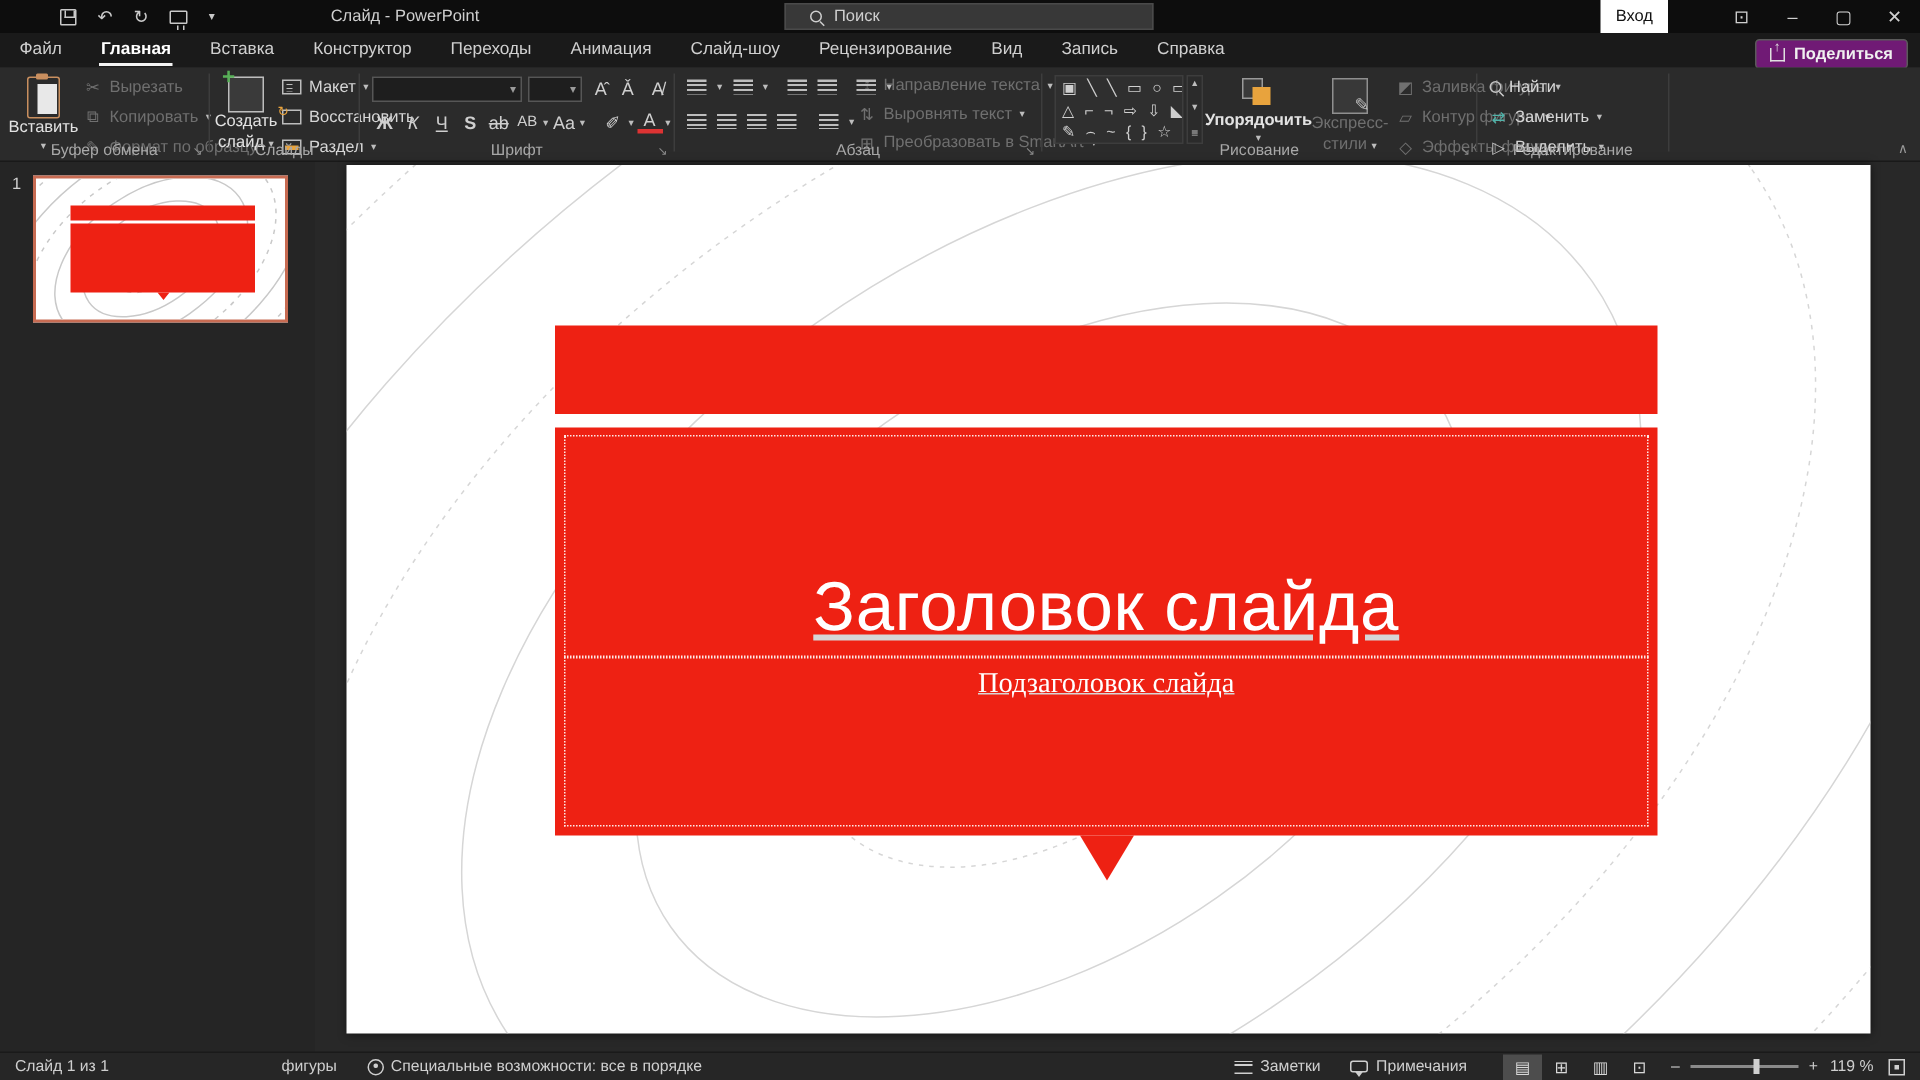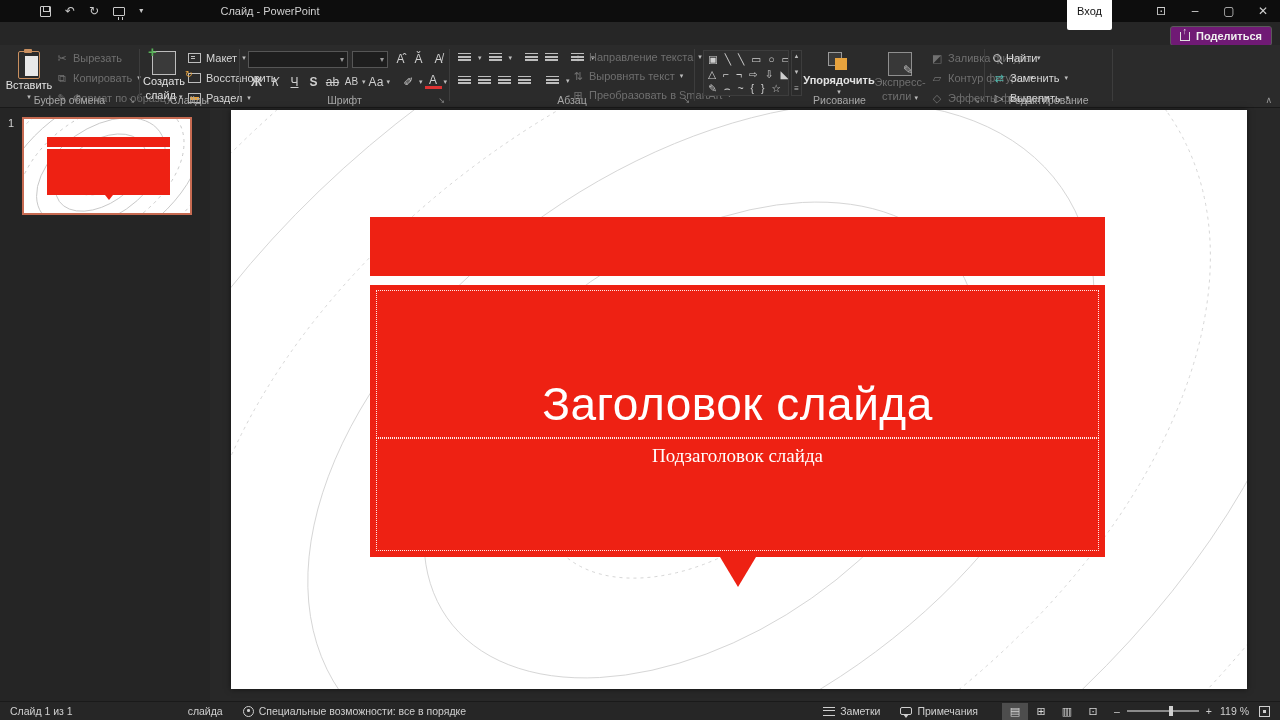--- a/index.html
+++ b/index.html
@@ -73,21 +73,21 @@
   .t-topbar { position:absolute; left:23px; top:18px; width:123px; height:10px; background:var(--red); }
   .t-bigrect { position:absolute; left:23px; top:30px; width:123px; height:46px; background:var(--red); }
   .t-tri { position:absolute; left:81px; top:76px; width:0; height:0; border-left:4px solid transparent; border-right:4px solid transparent; border-top:5px solid var(--red); }
 
   
   .canvas { position:absolute; left:210px; top:108px; width:1070px; height:593px; background:#282828; }
   .slide { position:absolute; left:21px; top:2px; width:1016px; height:579px; background:#fff; box-shadow:0 0 6px rgba(0,0,0,.55); overflow:hidden; }
   .slide .bgsvg { position:absolute; left:0; top:0; width:100%; height:100%; }
   .s-topbar { position:absolute; left:139px; top:107px; width:735px; height:59px; background:var(--red); }
   .s-bigrect { position:absolute; left:139px; top:175px; width:735px; height:272px; background:var(--red); }
-  .ph { position:absolute; left:6px; right:6px; border:1px dotted rgba(255,255,255,.9); }
+  .ph { position:absolute; left:6px; right:6px; border:1px dotted rgba(255,255,255,.9);text-decoration:underline; }
   .ph-title { top:5px; height:148px; display:flex; align-items:flex-end; justify-content:center; }
   .ph-sub { top:153px; bottom:6px; display:flex; align-items:flex-start; justify-content:center; }
   .s-title { color:#fff; font-size:46px; font-weight:300; letter-spacing:.5px; line-height:1; padding-bottom:10px; font-family:"Liberation Sans","DejaVu Sans",sans-serif; }
   .s-sub { color:#fff; font-size:19px; font-family:"Liberation Serif","DejaVu Serif",serif; padding-top:6px; }
   .s-tri { position:absolute; left:489px; top:447px; width:0; height:0; border-left:18px solid transparent; border-right:18px solid transparent; border-top:30px solid var(--red); }
 
   
   .statusbar { position:absolute; left:0; top:701px; width:1280px; height:19px; background:#262626; border-top:1px solid #1a1a1a; display:flex; align-items:center; font-size:10.5px; color:#cfcfcf; }
   .sb-left { display:flex; align-items:center; gap:0;justify-content:center; }
   .sb-item { padding:0 10px; display:flex; align-items:center; gap:5px; white-space:nowrap; }
@@ -115,29 +115,46 @@
 
   <div class="titlebar">
     <div class="qat">
       <span class="ic-save"></span>
       <span class="g">↶</span>
       <span class="g">↻</span>
       <span class="ic-monitor"></span>
       <span class="g" style="font-size:8px;">▾</span>
     </div>
     <div class="app-title">Слайд  -  PowerPoint</div>
+    <div class="searchbox">
+      <span class="ic-mag"></span>
+      <span>Поиск</span>
+    </div>
     <div class="win-cluster">
       <span class="btn-signin">Вход</span>
       <span class="wbtn">⊡</span>
       <span class="wbtn">–</span>
       <span class="wbtn">▢</span>
       <span class="wbtn">✕</span>
     </div>
   </div>
 
+  <div class="tabsrow">
+    <span class="rtab">Файл</span>
+    <span class="rtab active">Главная</span>
+    <span class="rtab">Вставка</span>
+    <span class="rtab">Конструктор</span>
+    <span class="rtab">Переходы</span>
+    <span class="rtab">Анимация</span>
+    <span class="rtab">Слайд-шоу</span>
+    <span class="rtab">Рецензирование</span>
+    <span class="rtab">Вид</span>
+    <span class="rtab">Запись</span>
+    <span class="rtab">Справка</span>
+  </div>
   <div class="share-btn">
     <span class="ic-share"></span>
     <span>Поделиться</span>
   </div>
 
   <div class="ribbon">
 
     <div class="rgroup" style="left:0; width:139px;">
       <div class="bigbtn" style="position:absolute; left:6px; top:2px; width:46px;">
         <span class="ic-clipboard"></span>
@@ -374,21 +391,21 @@
           <div class="s-sub">Подзаголовок слайда</div>
         </div>
       </div>
       <div class="s-tri"></div>
     </div>
   </div>
 
   <div class="statusbar">
     <div class="sb-left">
       <span class="sb-item">Слайд 1 из 1</span>
-      <span class="sb-item" style="margin-left:95px;">слайда</span>
+      <span class="sb-item" style="margin-left:95px;">фигуры</span>
       <span class="sb-item">
         <span class="ic-access"></span>
         <span>Специальные возможности: все в порядке</span>
       </span>
     </div>
     <div class="sb-right">
       <span class="sb-item">
         <span class="ic-notes"></span>
         <span>Заметки</span>
       </span>

